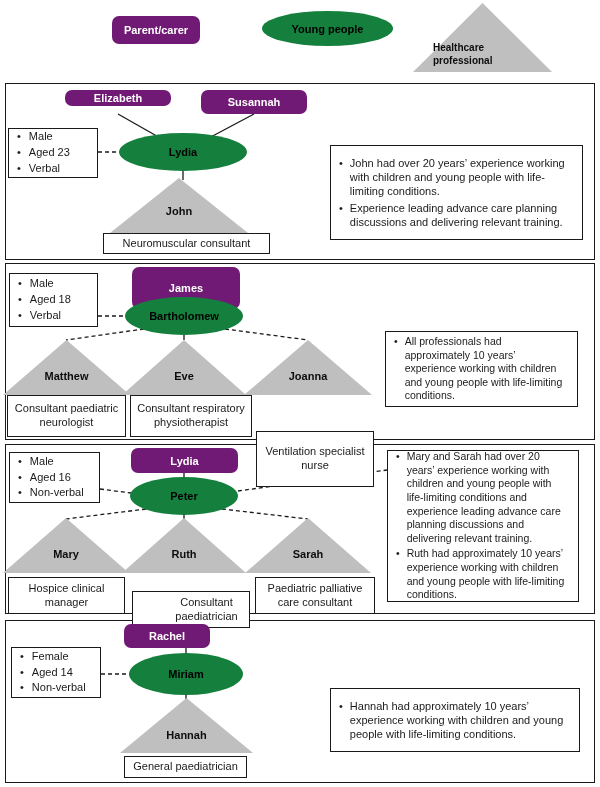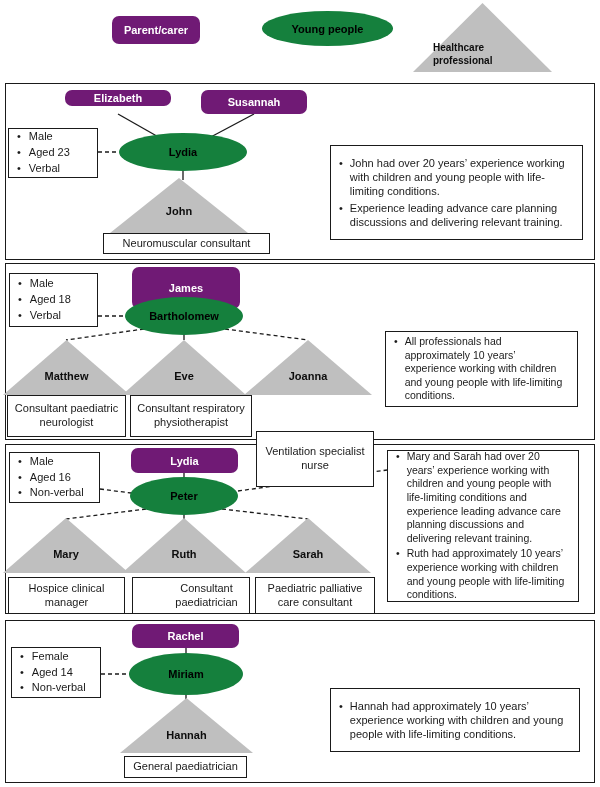--- a/index.html
+++ b/index.html
@@ -193,35 +193,35 @@
   <div class="abs tri" style="left:122px;top:518px;width:124px;height:55px;"></div>
   <div class="abs" style="left:122px;top:518px;width:124px;height:55px;">
     <div class="tri-name" style="bottom:13px;">Ruth</div>
   </div>
   <div class="abs tri" style="left:245px;top:518px;width:126px;height:55px;"></div>
   <div class="abs" style="left:245px;top:518px;width:126px;height:55px;">
     <div class="tri-name" style="bottom:13px;">Sarah</div>
   </div>
 
   <div class="abs rolebox" style="left:8px;top:577px;width:117px;height:37px;">Hospice clinical manager</div>
-  <div class="abs rolebox" style="left:132px;top:577px;width:118px;height:37px;padding-left:34px;">Consultant paediatrician</div>
+  <div class="abs rolebox" style="left:132px;top:591px;width:118px;height:37px;padding-left:34px;">Consultant paediatrician</div>
   <div class="abs rolebox" style="left:255px;top:577px;width:120px;height:37px;">Paediatric palliative care consultant</div>
 
   <div class="abs notesbox" style="left:387px;top:450px;width:192px;height:152px;">
     <div class="note-item">
         <span class="dot">•</span>
         <span>Mary and Sarah had over 20 years’ experience working with children and young people with life-limiting conditions and experience leading advance care planning discussions and delivering relevant training.</span>
       </div>
     <div class="note-item">
         <span class="dot">•</span>
         <span>Ruth had approximately 10 years’ experience working with children and young people with life-limiting conditions.</span>
       </div>
   </div>
 
-  <div class="abs pbox" style="left:132px;top:624px;width:107px;height:24px;">Rachel</div>
+  <div class="abs pbox" style="left:124px;top:624px;width:86px;height:24px;">Rachel</div>
   <div class="abs yellipse" style="left:129px;top:653px;width:114px;height:42px;">Miriam</div>
 
   <div class="abs traitbox" style="left:11px;top:647px;width:90px;height:51px;">
     <div class="trait-item">
         <span class="dot">•</span>
         <span>Female</span>
       </div>
     <div class="trait-item">
         <span class="dot">•</span>
         <span>Aged 14</span>

